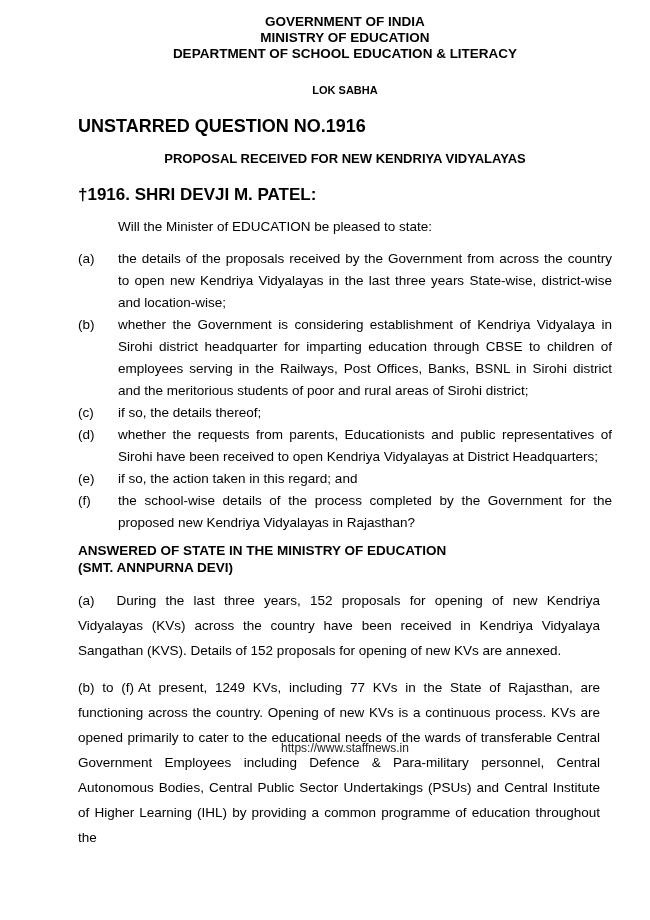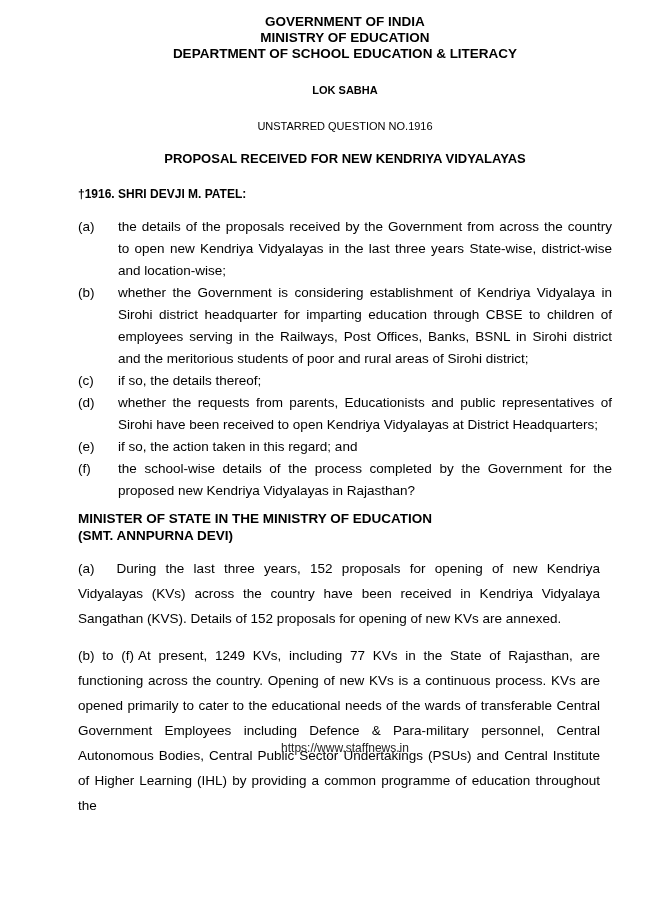--- a/index.html
+++ b/index.html
@@ -19,29 +19,29 @@
   .hdr-line {
     font-size: 13.5px; line-height: 16px;
     font-weight: bold; text-align: center;
   }
   .house {
     margin-top: 20px; font-size: 11px; line-height: 16px;
     font-weight: bold; text-align: center;
   }
   .qno-block { margin-top: 20px; }
   .qno-line {
-    font-size: 11px; line-height: 16px;
-    font-weight: normal; text-align: center;
+    font-size: 18px; line-height: 16px;
+    font-weight: bold; text-align: left;
   }
   .doc-title {
     margin-top: 17px; font-size: 13px; line-height: 16px;
     font-weight: bold; text-align: center;
   }
   .member {
-    margin-top: 19px; font-size: 12px; line-height: 17px;
+    margin-top: 19px; font-size: 17px; line-height: 17px;
     font-weight: bold;
   }
   .intro {
     margin-top: 15px; margin-left: 40px;
     font-size: 13.5px; line-height: 17px;
   }
   .qlist { margin-top: 13px; font-size: 13.5px; }
   .q-item { display: flex; line-height: 22px; }
   .q-label { width: 40px; flex-shrink: 0; }
   .q-text { flex: 1; text-align: justify; }
@@ -80,20 +80,21 @@
   <div class="house">LOK SABHA</div>
 
   <div class="qno-block">
     <div class="qno-line">UNSTARRED QUESTION NO.1916</div>
   </div>
 
   <div class="doc-title">PROPOSAL RECEIVED FOR NEW KENDRIYA VIDYALAYAS</div>
 
   <div class="member">†1916. SHRI DEVJI M. PATEL:</div>
 
+  <div class="intro">Will the Minister of EDUCATION be pleased to state:</div>
 
   <div class="qlist">
     <div class="q-item">
       <span class="q-label">(a)</span>
       <span class="q-text">the details of the proposals received by the Government from across the country to open new Kendriya Vidyalayas in the last three years State-wise, district-wise and location-wise;</span>
     </div>
     <div class="q-item">
       <span class="q-label">(b)</span>
       <span class="q-text">whether the Government is considering establishment of Kendriya Vidyalaya in Sirohi district headquarter for imparting education through CBSE to children of employees serving in the Railways, Post Offices, Banks, BSNL in Sirohi district and the meritorious students of poor and rural areas of Sirohi district;</span>
     </div>
@@ -110,21 +111,21 @@
       <span class="q-text">if so, the action taken in this regard; and</span>
     </div>
     <div class="q-item">
       <span class="q-label">(f)</span>
       <span class="q-text">the school-wise details of the process completed by the Government for the proposed new Kendriya Vidyalayas in Rajasthan?</span>
     </div>
   </div>
 
 
   <div class="minister">
-    <div>MINISTER OF STATE IN THE MINISTRY OF EDUCATION</div>
+    <div>ANSWERED OF STATE IN THE MINISTRY OF EDUCATION</div>
     <div>(SMT. ANNPURNA DEVI)</div>
   </div>
 
   <p class="ans-para"><span class="ans-label-wide">(a)</span><span>During the last three years, 152 proposals for opening of new Kendriya Vidyalayas (KVs) across the country have been received in Kendriya Vidyalaya Sangathan (KVS). Details of 152 proposals for opening of new KVs are annexed.</span></p>
 
   <p class="ans-para"><span class="ans-label">(b) to (f)</span><span>At present, 1249 KVs, including 77 KVs in the State of Rajasthan, are functioning across the country. Opening of new KVs is a continuous process. KVs are opened primarily to cater to the educational needs of the wards of transferable Central Government Employees including Defence &amp; Para-military personnel, Central Autonomous Bodies, Central Public Sector Undertakings (PSUs) and Central Institute of Higher Learning (IHL) by providing a common programme of education throughout the</span></p>
 
   <div class="footer">
     <a class="footer-link" href="#">https://www.staffnews.in</a>
   </div>

